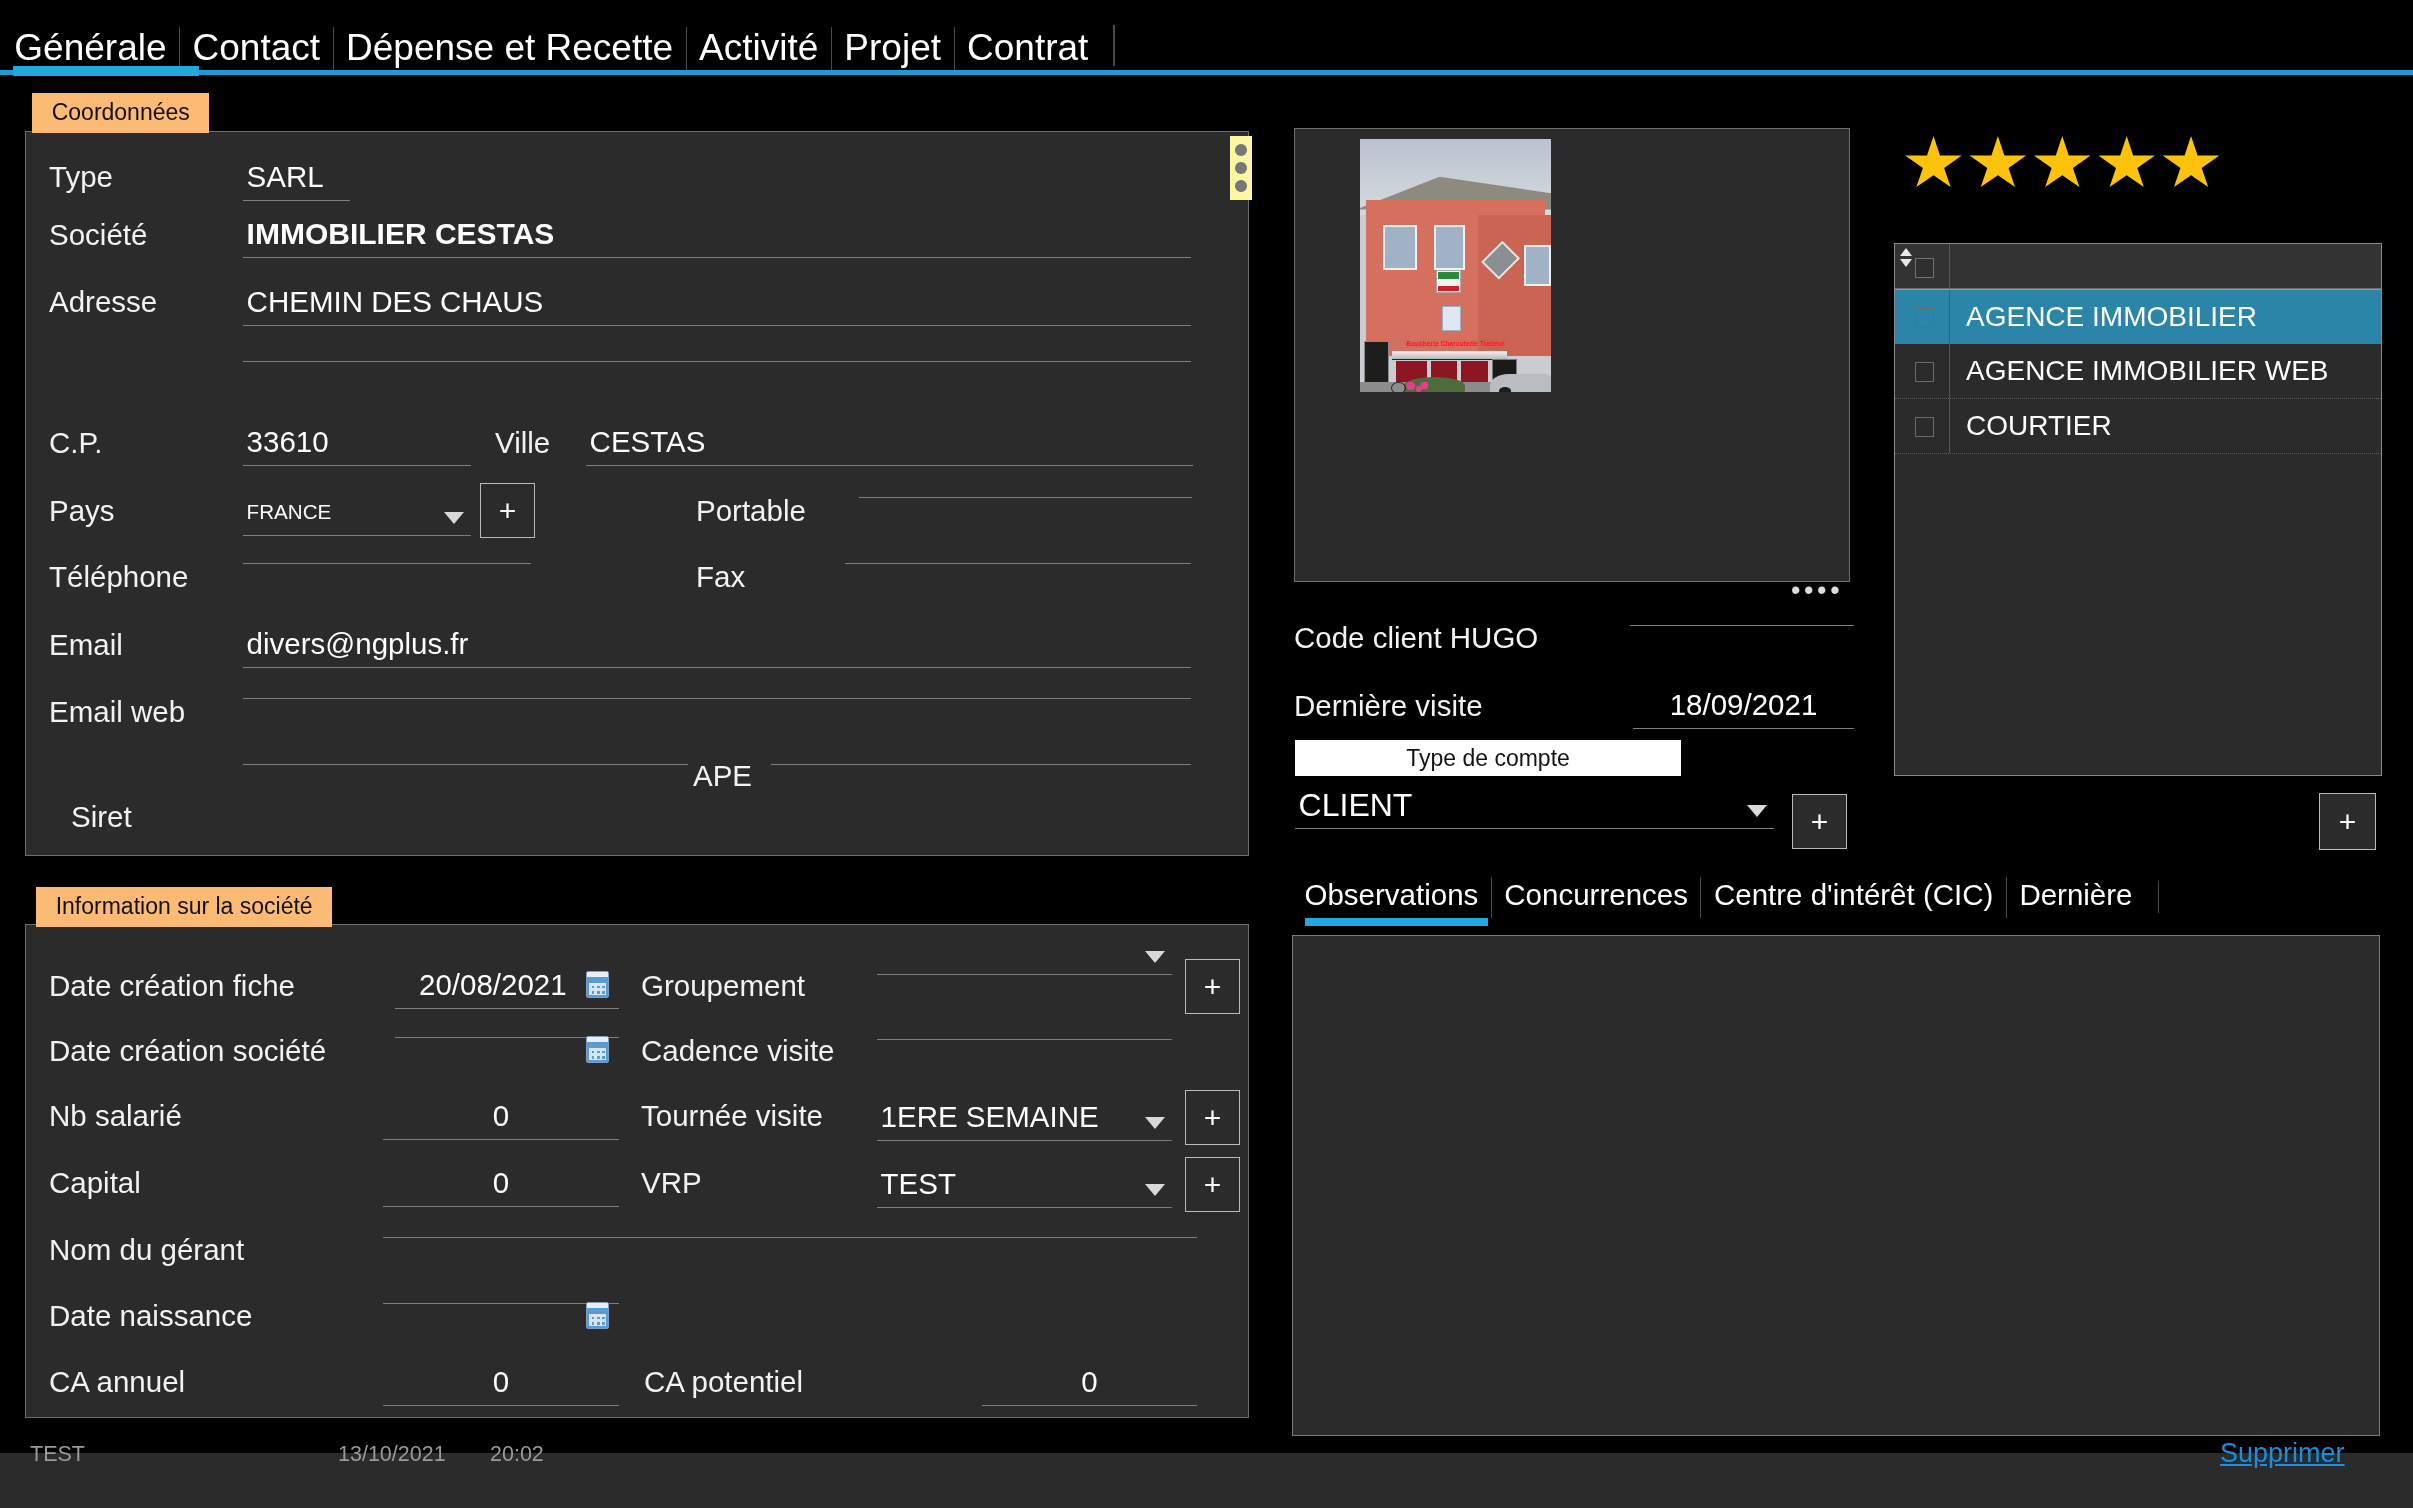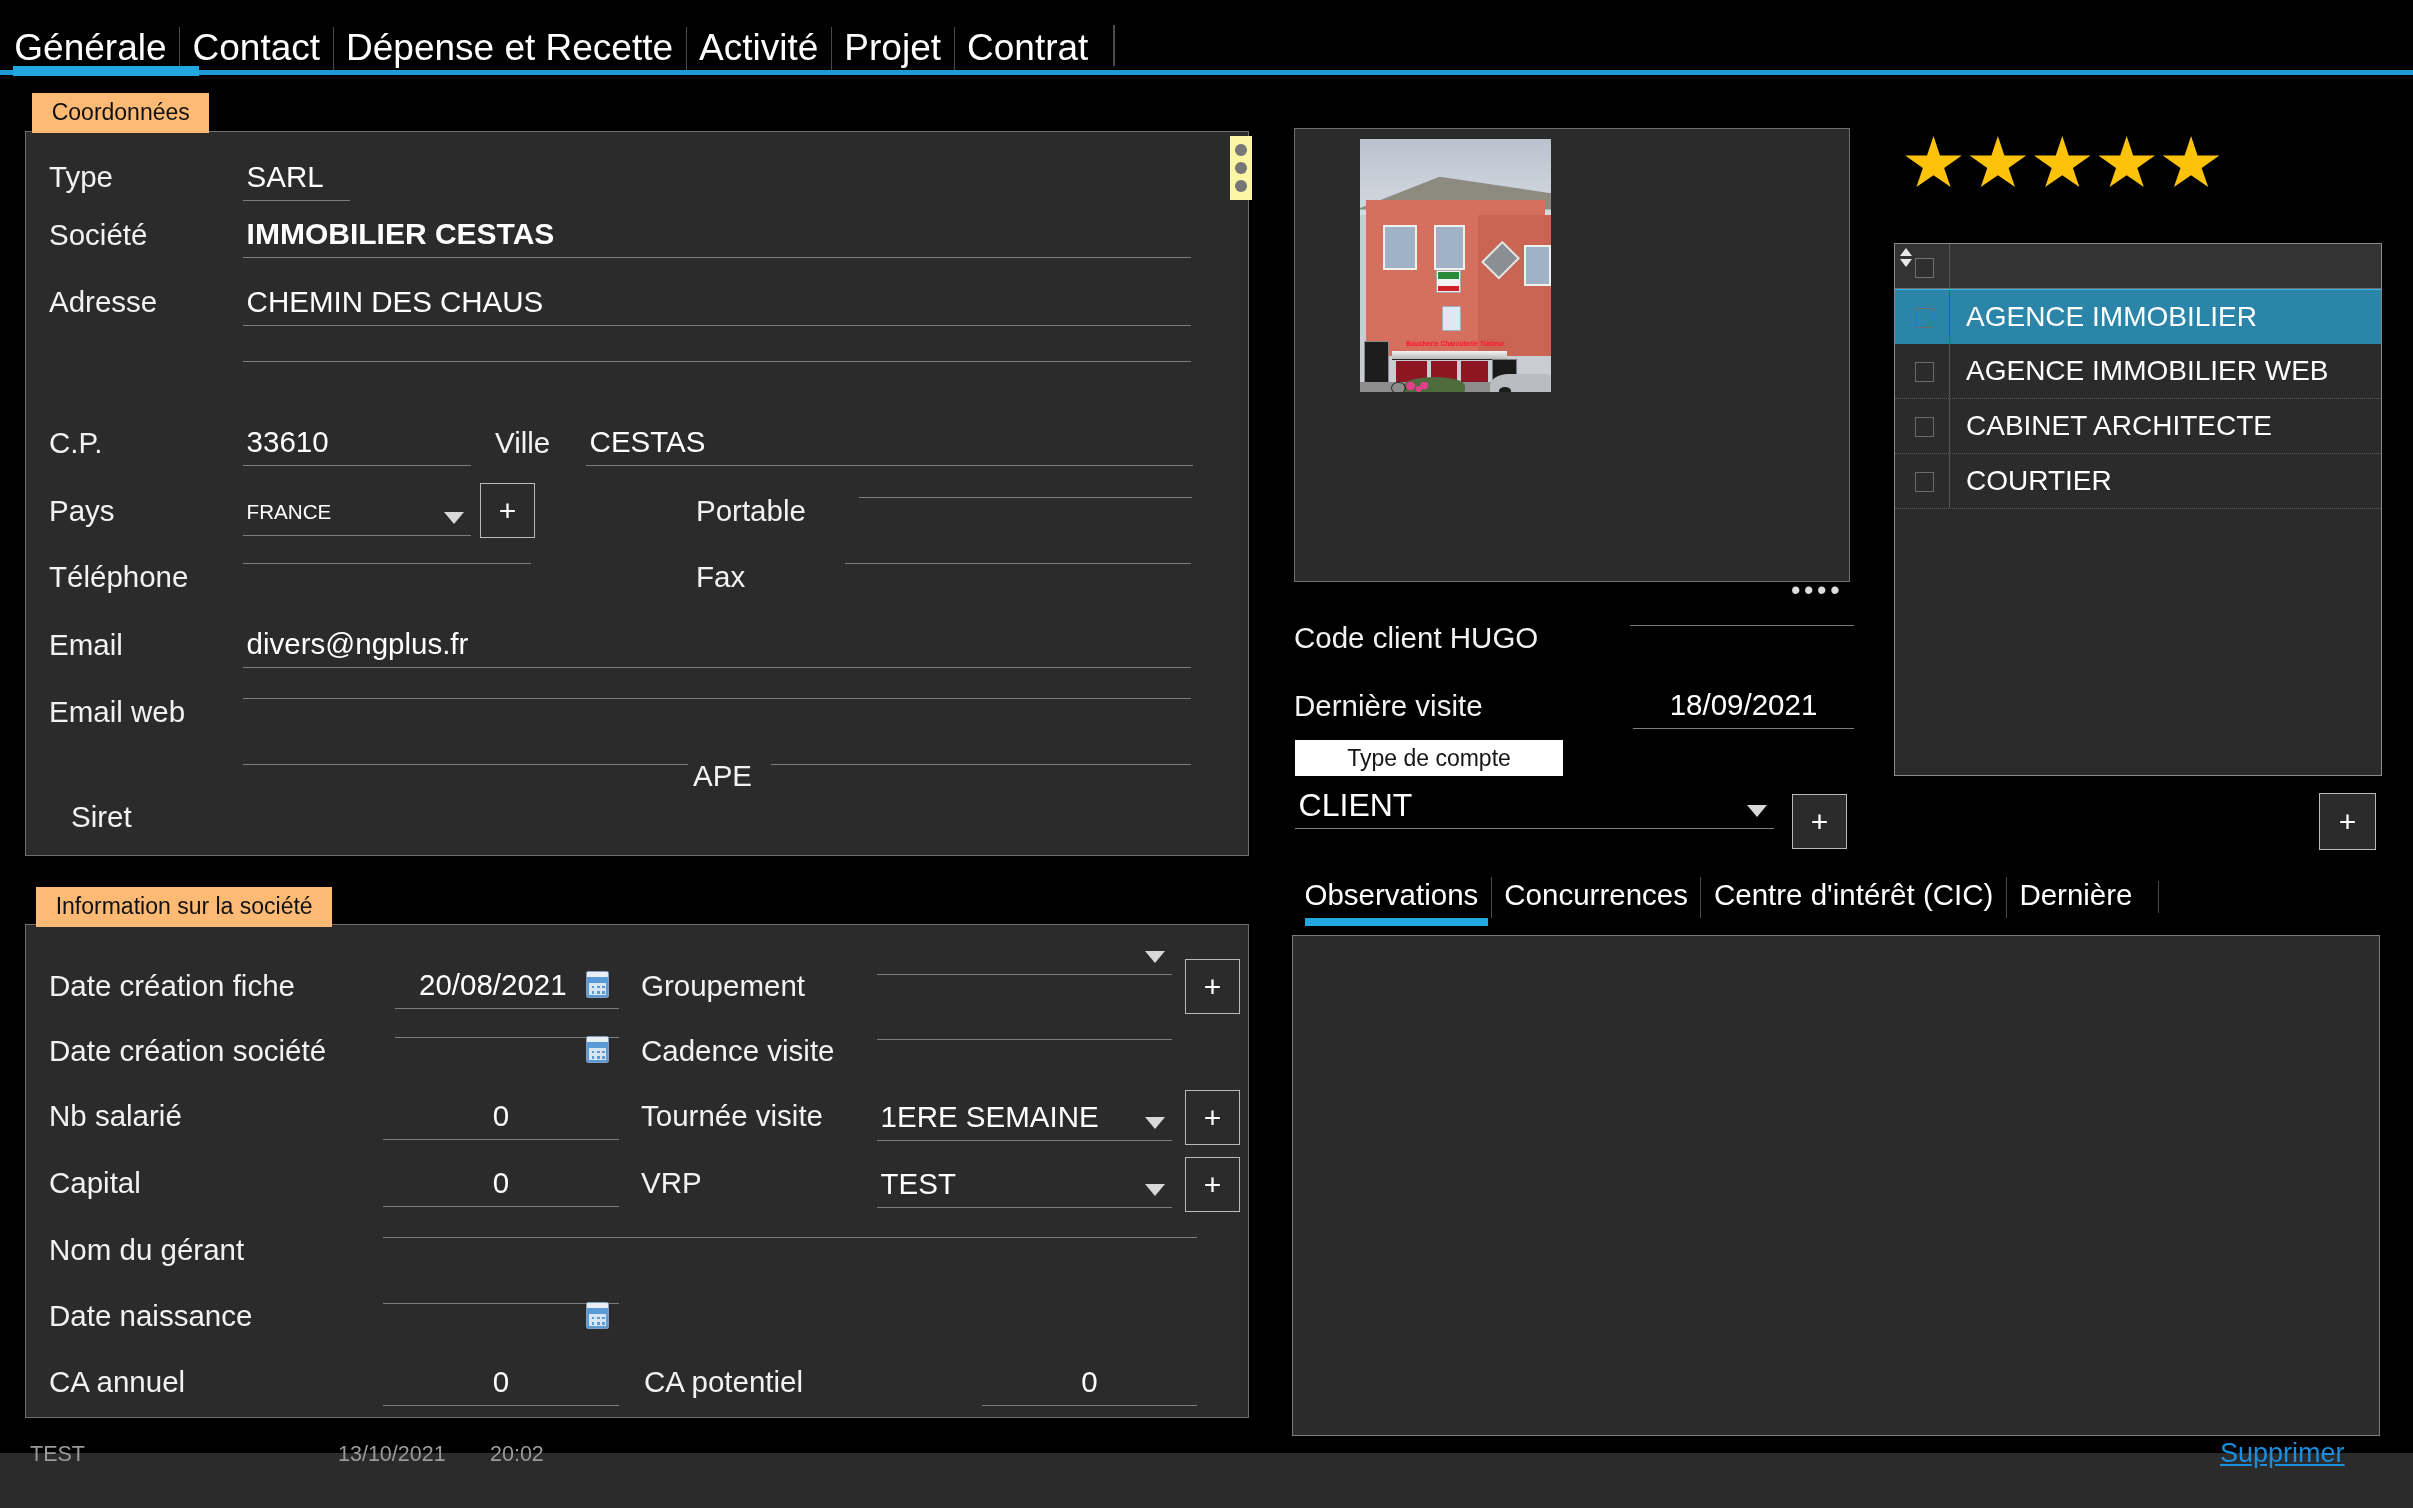--- a/index.html
+++ b/index.html
@@ -447,21 +447,21 @@
     </div>
   </div>
   <div class="dots4" style="left:1791px; top:586px;">••••</div>
 
   <div class="lbl" style="left:1294px; top:622px;">Code client HUGO</div>
   <div class="fld" style="left:1630px; top:620px; width:224px;"></div>
 
   <div class="lbl" style="left:1294px; top:690px;">Dernière visite</div>
   <div class="fld rt" style="left:1633px; top:687px; width:221px;">18/09/2021</div>
 
-  <div class="whitebtn" style="left:1295px; top:740px; width:268px; height:36px;">Type de compte</div>
+  <div class="whitebtn" style="left:1295px; top:740px; width:386px; height:36px;">Type de compte</div>
   <div class="combo" style="left:1295px; top:787px; width:479px; font-size:32px;">
     <span>CLIENT</span>
     <span class="caret"></span>
   </div>
   <div class="plusbtn" style="left:1792px; top:794px; width:55px; height:55px;">+</div>
 
   <div class="stars" style="left:1904px; top:136px;">
     <div class="star"></div>
     <div class="star"></div>
     <div class="star"></div>
@@ -486,26 +486,20 @@
     <div class="grow">
       <div class="c1">
           <span class="chk"></span>
         </div>
       <div class="c2">AGENCE IMMOBILIER WEB</div>
     </div>
     <div class="grow">
       <div class="c1">
           <span class="chk"></span>
         </div>
-      <div class="c2">CABINET ARCHITECTE</div>
-    </div>
-    <div class="grow">
-      <div class="c1">
-          <span class="chk"></span>
-        </div>
       <div class="c2">COURTIER</div>
     </div>
   </div>
 
   <div class="plusbtn" style="left:2319px; top:793px; width:57px; height:57px;">+</div>
 
   <div class="subtabs" style="left:1292px; top:877px;">
     <div class="subtab">Observations</div>
     <div class="subtab">Concurrences</div>
     <div class="subtab">Centre d'intérêt (CIC)</div>

